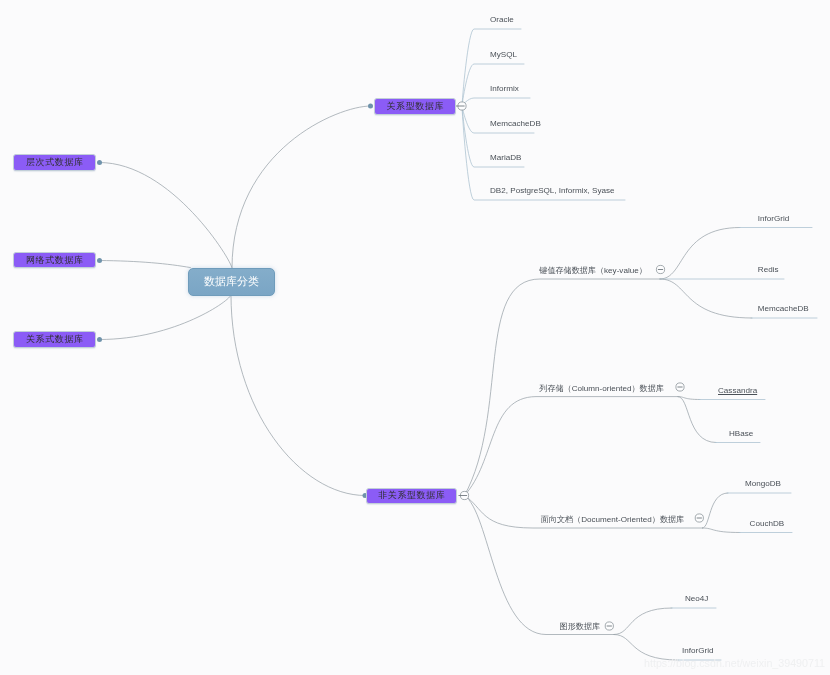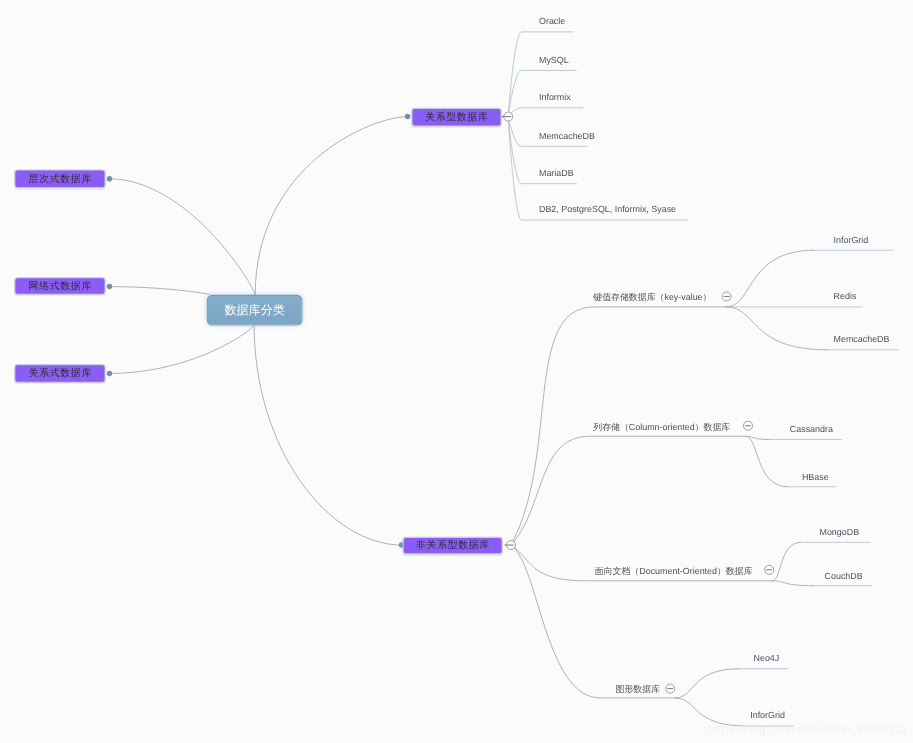--- a/index.html
+++ b/index.html
@@ -127,21 +127,21 @@
       <div class="leaf" style="left: 490px; top: 51px;">MySQL</div>
       <div class="leaf" style="left: 490px; top: 85px;">Informix</div>
       <div class="leaf" style="left: 490px; top: 120px;">MemcacheDB</div>
       <div class="leaf" style="left: 490px; top: 154px;">MariaDB</div>
       <div class="leaf" style="left: 490px; top: 187px;">DB2, PostgreSQL, Informix, Syase</div>
       <div class="leaf" style="left: 539.3px; top: 267.2px;">键值存储数据库（key-value）</div>
       <div class="leaf" style="left: 757.8px; top: 214.5px;">InforGrid</div>
       <div class="leaf" style="left: 757.8px; top: 266px;">Redis</div>
       <div class="leaf" style="left: 757.8px; top: 305px;">MemcacheDB</div>
       <div class="leaf" style="left: 539.3px; top: 385.2px;">列存储（Column-oriented）数据库</div>
-      <div class="leaf" style="left: 718px; top: 386.5px;">Cassandra</div>
+      <div class="leaf" style="left: 718px; top: 386.5px; text-decoration: underline;">Cassandra</div>
       <div class="leaf" style="left: 729px; top: 429.5px;">HBase</div>
       <div class="leaf" style="left: 540.7px; top: 516.2px;">面向文档（Document-Oriented）数据库</div>
       <div class="leaf" style="left: 745px; top: 480px;">MongoDB</div>
       <div class="leaf" style="left: 749.6px; top: 519.5px;">CouchDB</div>
       <div class="leaf" style="left: 559.6px; top: 622.7px;">图形数据库</div>
       <div class="leaf" style="left: 685px; top: 595px;">Neo4J</div>
       <div class="leaf" style="left: 682px; top: 647px;">InforGrid</div>
       <div class="watermark" style="left: 644px; top: 657px;">https://blog.csdn.net/weixin_39490711</div>
     </div>
 </div>

